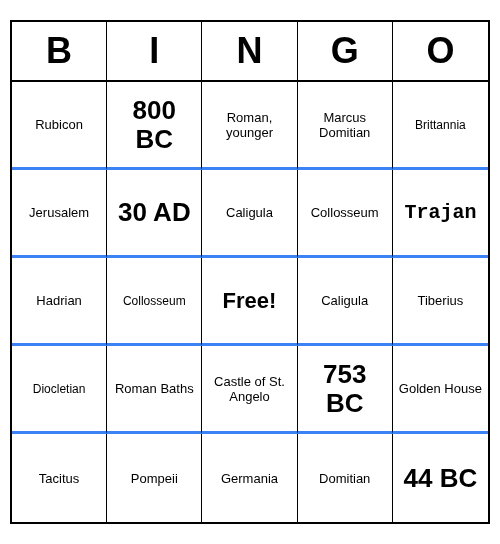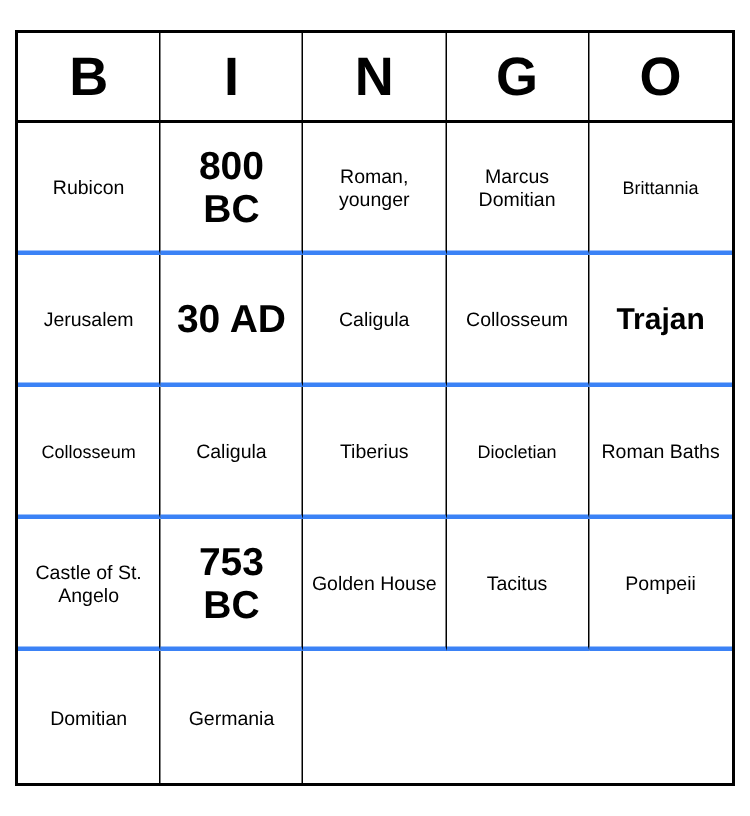--- a/index.html
+++ b/index.html
@@ -56,20 +56,21 @@
     }
     .bingo-cell.large-text {
       font-size: 26px;
       font-weight: bold;
       line-height: 1.1;
     }
     .bingo-cell.medium-text {
       font-size: 20px;
       font-weight: bold;
       line-height: 1.2;
+      font-family: Liberation Mono, monospace;
     }
     .bingo-cell.free {
       font-size: 22px;
       font-weight: bold;
     }
     .bingo-cell.small-text {
       font-size: 12px;
     }
   </style>
 </head>
@@ -87,26 +88,29 @@
   <div class="bingo-cell">Rubicon</div>
       <div class="bingo-cell large-text">800 BC</div>
       <div class="bingo-cell">Roman, younger</div>
       <div class="bingo-cell">Marcus Domitian</div>
       <div class="bingo-cell small-text">Brittannia</div>
       <div class="bingo-cell">Jerusalem</div>
       <div class="bingo-cell large-text">30 AD</div>
       <div class="bingo-cell">Caligula</div>
       <div class="bingo-cell">Collosseum</div>
       <div class="bingo-cell medium-text">Trajan</div>
+      <div class="bingo-cell">Hadrian</div>
       <div class="bingo-cell small-text">Collosseum</div>
+      <div class="bingo-cell free">Free!</div>
       <div class="bingo-cell">Caligula</div>
       <div class="bingo-cell">Tiberius</div>
       <div class="bingo-cell small-text">Diocletian</div>
       <div class="bingo-cell">Roman Baths</div>
       <div class="bingo-cell">Castle of St. Angelo</div>
       <div class="bingo-cell large-text">753 BC</div>
       <div class="bingo-cell">Golden House</div>
       <div class="bingo-cell">Tacitus</div>
       <div class="bingo-cell">Pompeii</div>
+      <div class="bingo-cell">Germania</div>
       <div class="bingo-cell">Domitian</div>
-      <div class="bingo-cell">Germania</div>
+      <div class="bingo-cell large-text">44 BC</div>
     </div>
 </div>
 
 </body></html>

